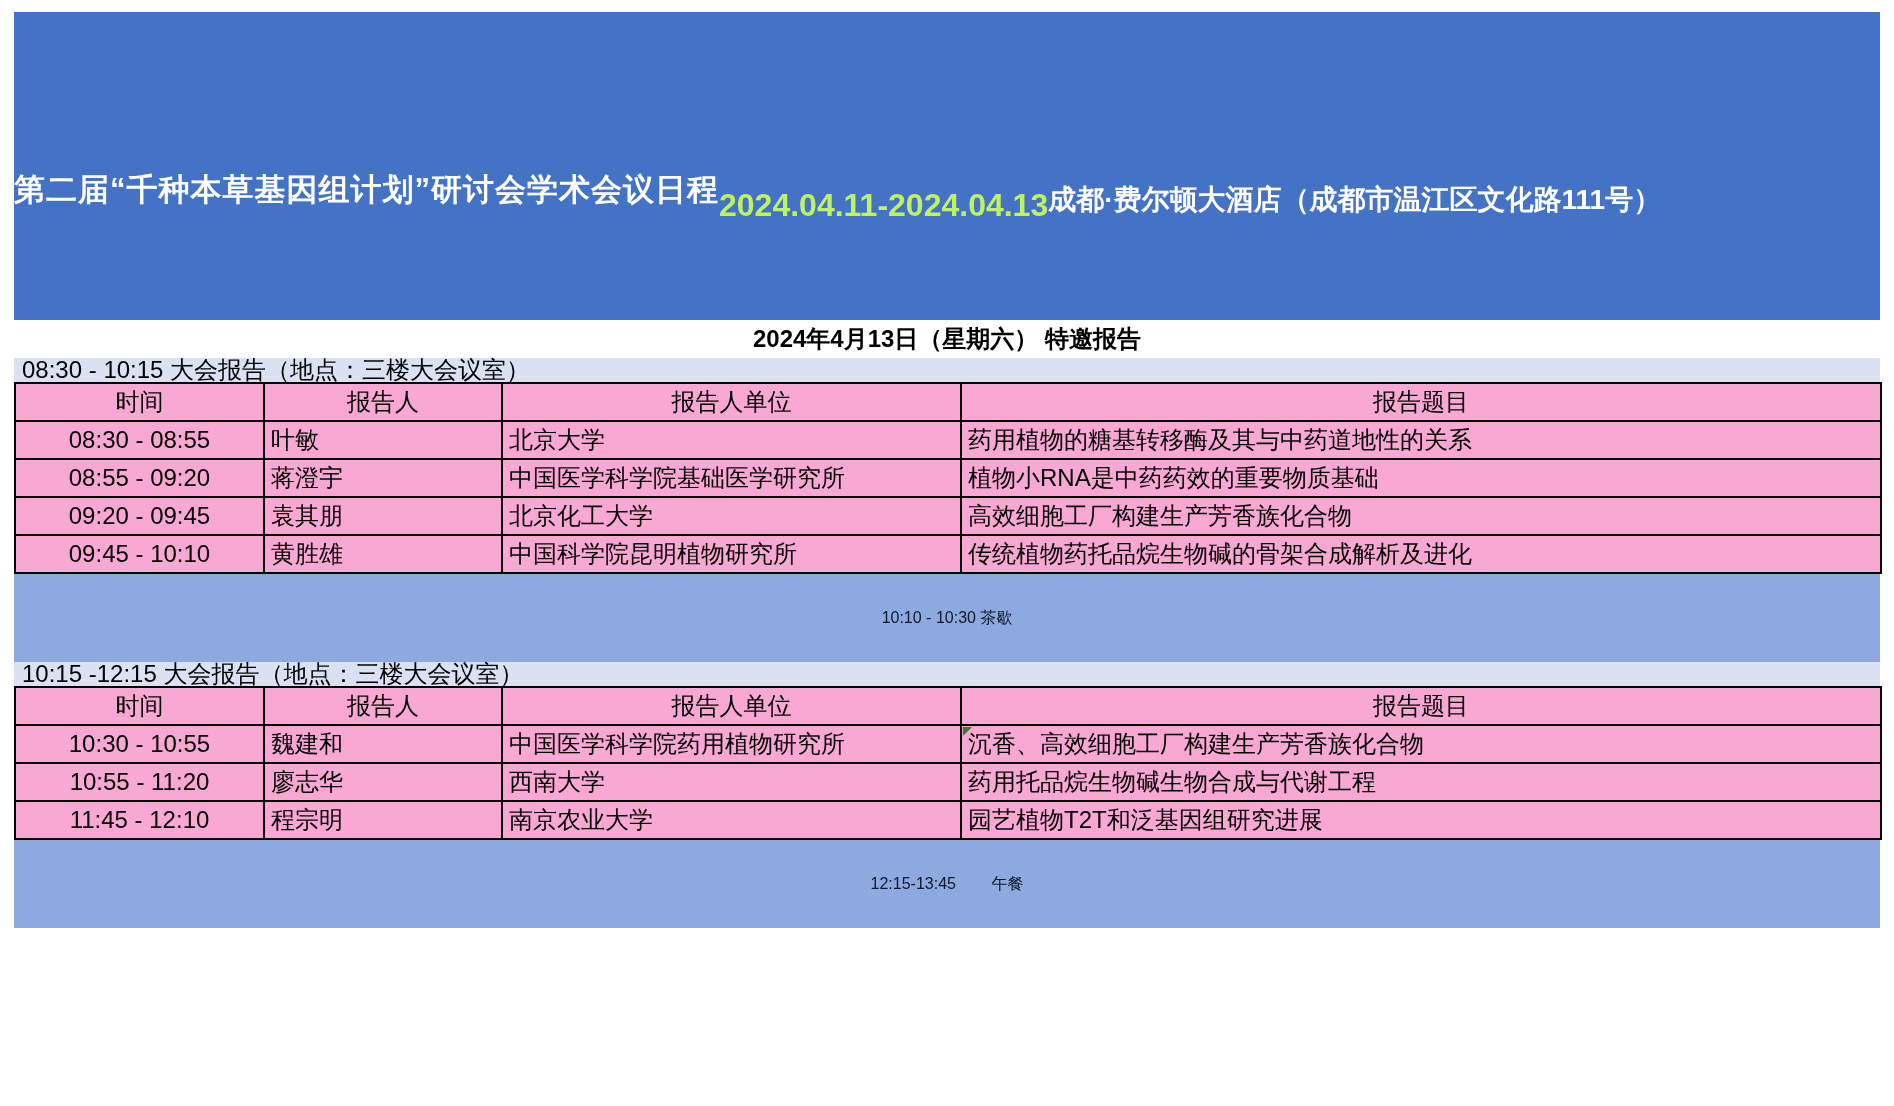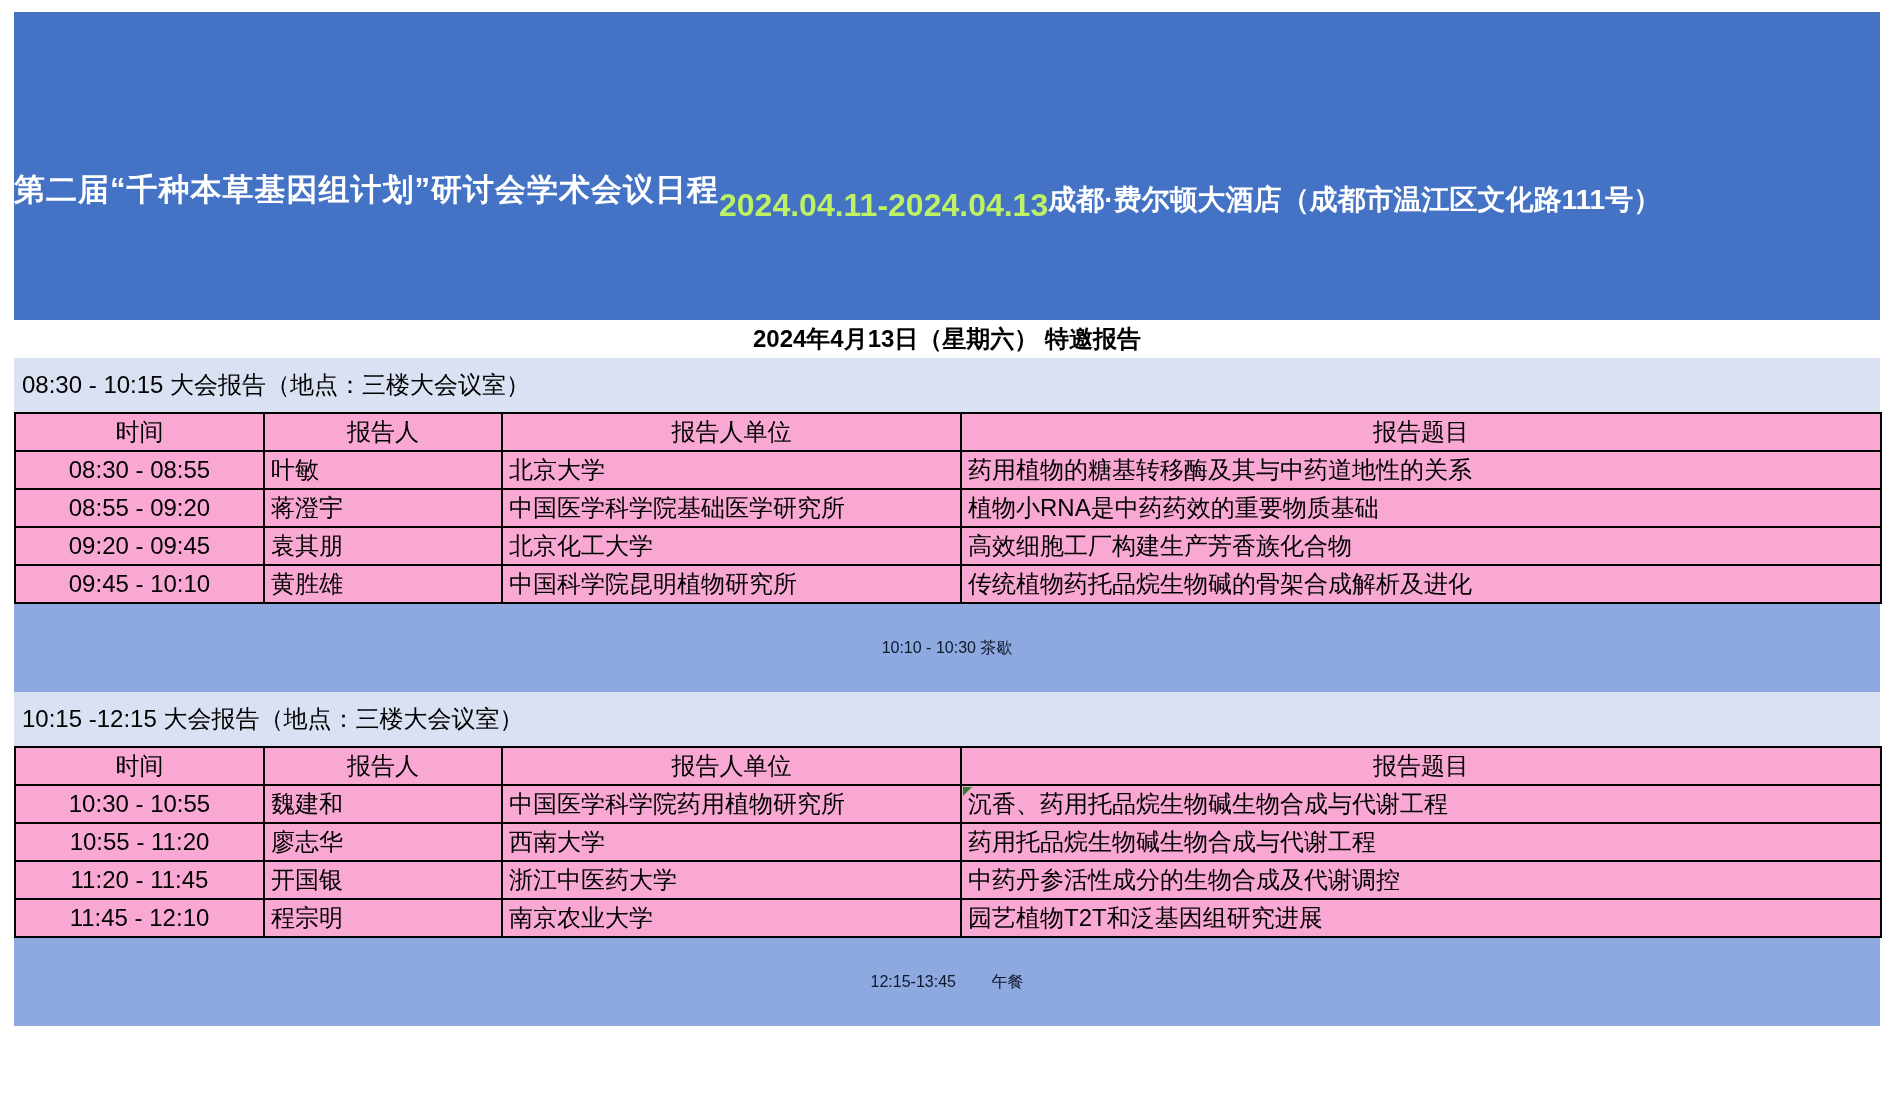--- a/index.html
+++ b/index.html
@@ -74,21 +74,21 @@
     display: flex;
     align-items: center;
     justify-content: center;
     font-size: 24px;
     font-weight: bold;
     color: #000000;
     white-space: nowrap;
   }
 
   .session-band {
-    height: 54px;
+    height: 24px;
     background: #d9e1f2;
     display: flex;
     align-items: center;
     padding-left: 8px;
     font-size: 24px;
     color: #000000;
     white-space: nowrap;
     box-sizing: border-box;
   }
 
@@ -233,36 +233,30 @@
           <th>报告题目</th>
         </tr>
       </thead>
       <tbody>
         <tr>
           <td class="c-time">10:30 - 10:55</td>
           <td class="c-speaker">魏建和</td>
           <td class="c-affil">中国医学科学院药用植物研究所</td>
           <td class="c-title has-comment">
             <span class="comment-marker"></span>
-            <span>沉香、药用托品烷生物碱生物合成与代谢工程</span>
+            <span>沉香、高效细胞工厂构建生产芳香族化合物</span>
           </td>
         </tr>
         <tr>
           <td class="c-time">10:55 - 11:20</td>
           <td class="c-speaker">廖志华</td>
           <td class="c-affil">西南大学</td>
           <td class="c-title">药用托品烷生物碱生物合成与代谢工程</td>
         </tr>
         <tr>
-          <td class="c-time">11:20 - 11:45</td>
-          <td class="c-speaker">开国银</td>
-          <td class="c-affil">浙江中医药大学</td>
-          <td class="c-title">中药丹参活性成分的生物合成及代谢调控</td>
-        </tr>
-        <tr>
           <td class="c-time">11:45 - 12:10</td>
           <td class="c-speaker">程宗明</td>
           <td class="c-affil">南京农业大学</td>
           <td class="c-title">园艺植物T2T和泛基因组研究进展</td>
         </tr>
       </tbody>
     </table>
 
     <div class="break-band">12:15-13:45        午餐</div>
 

